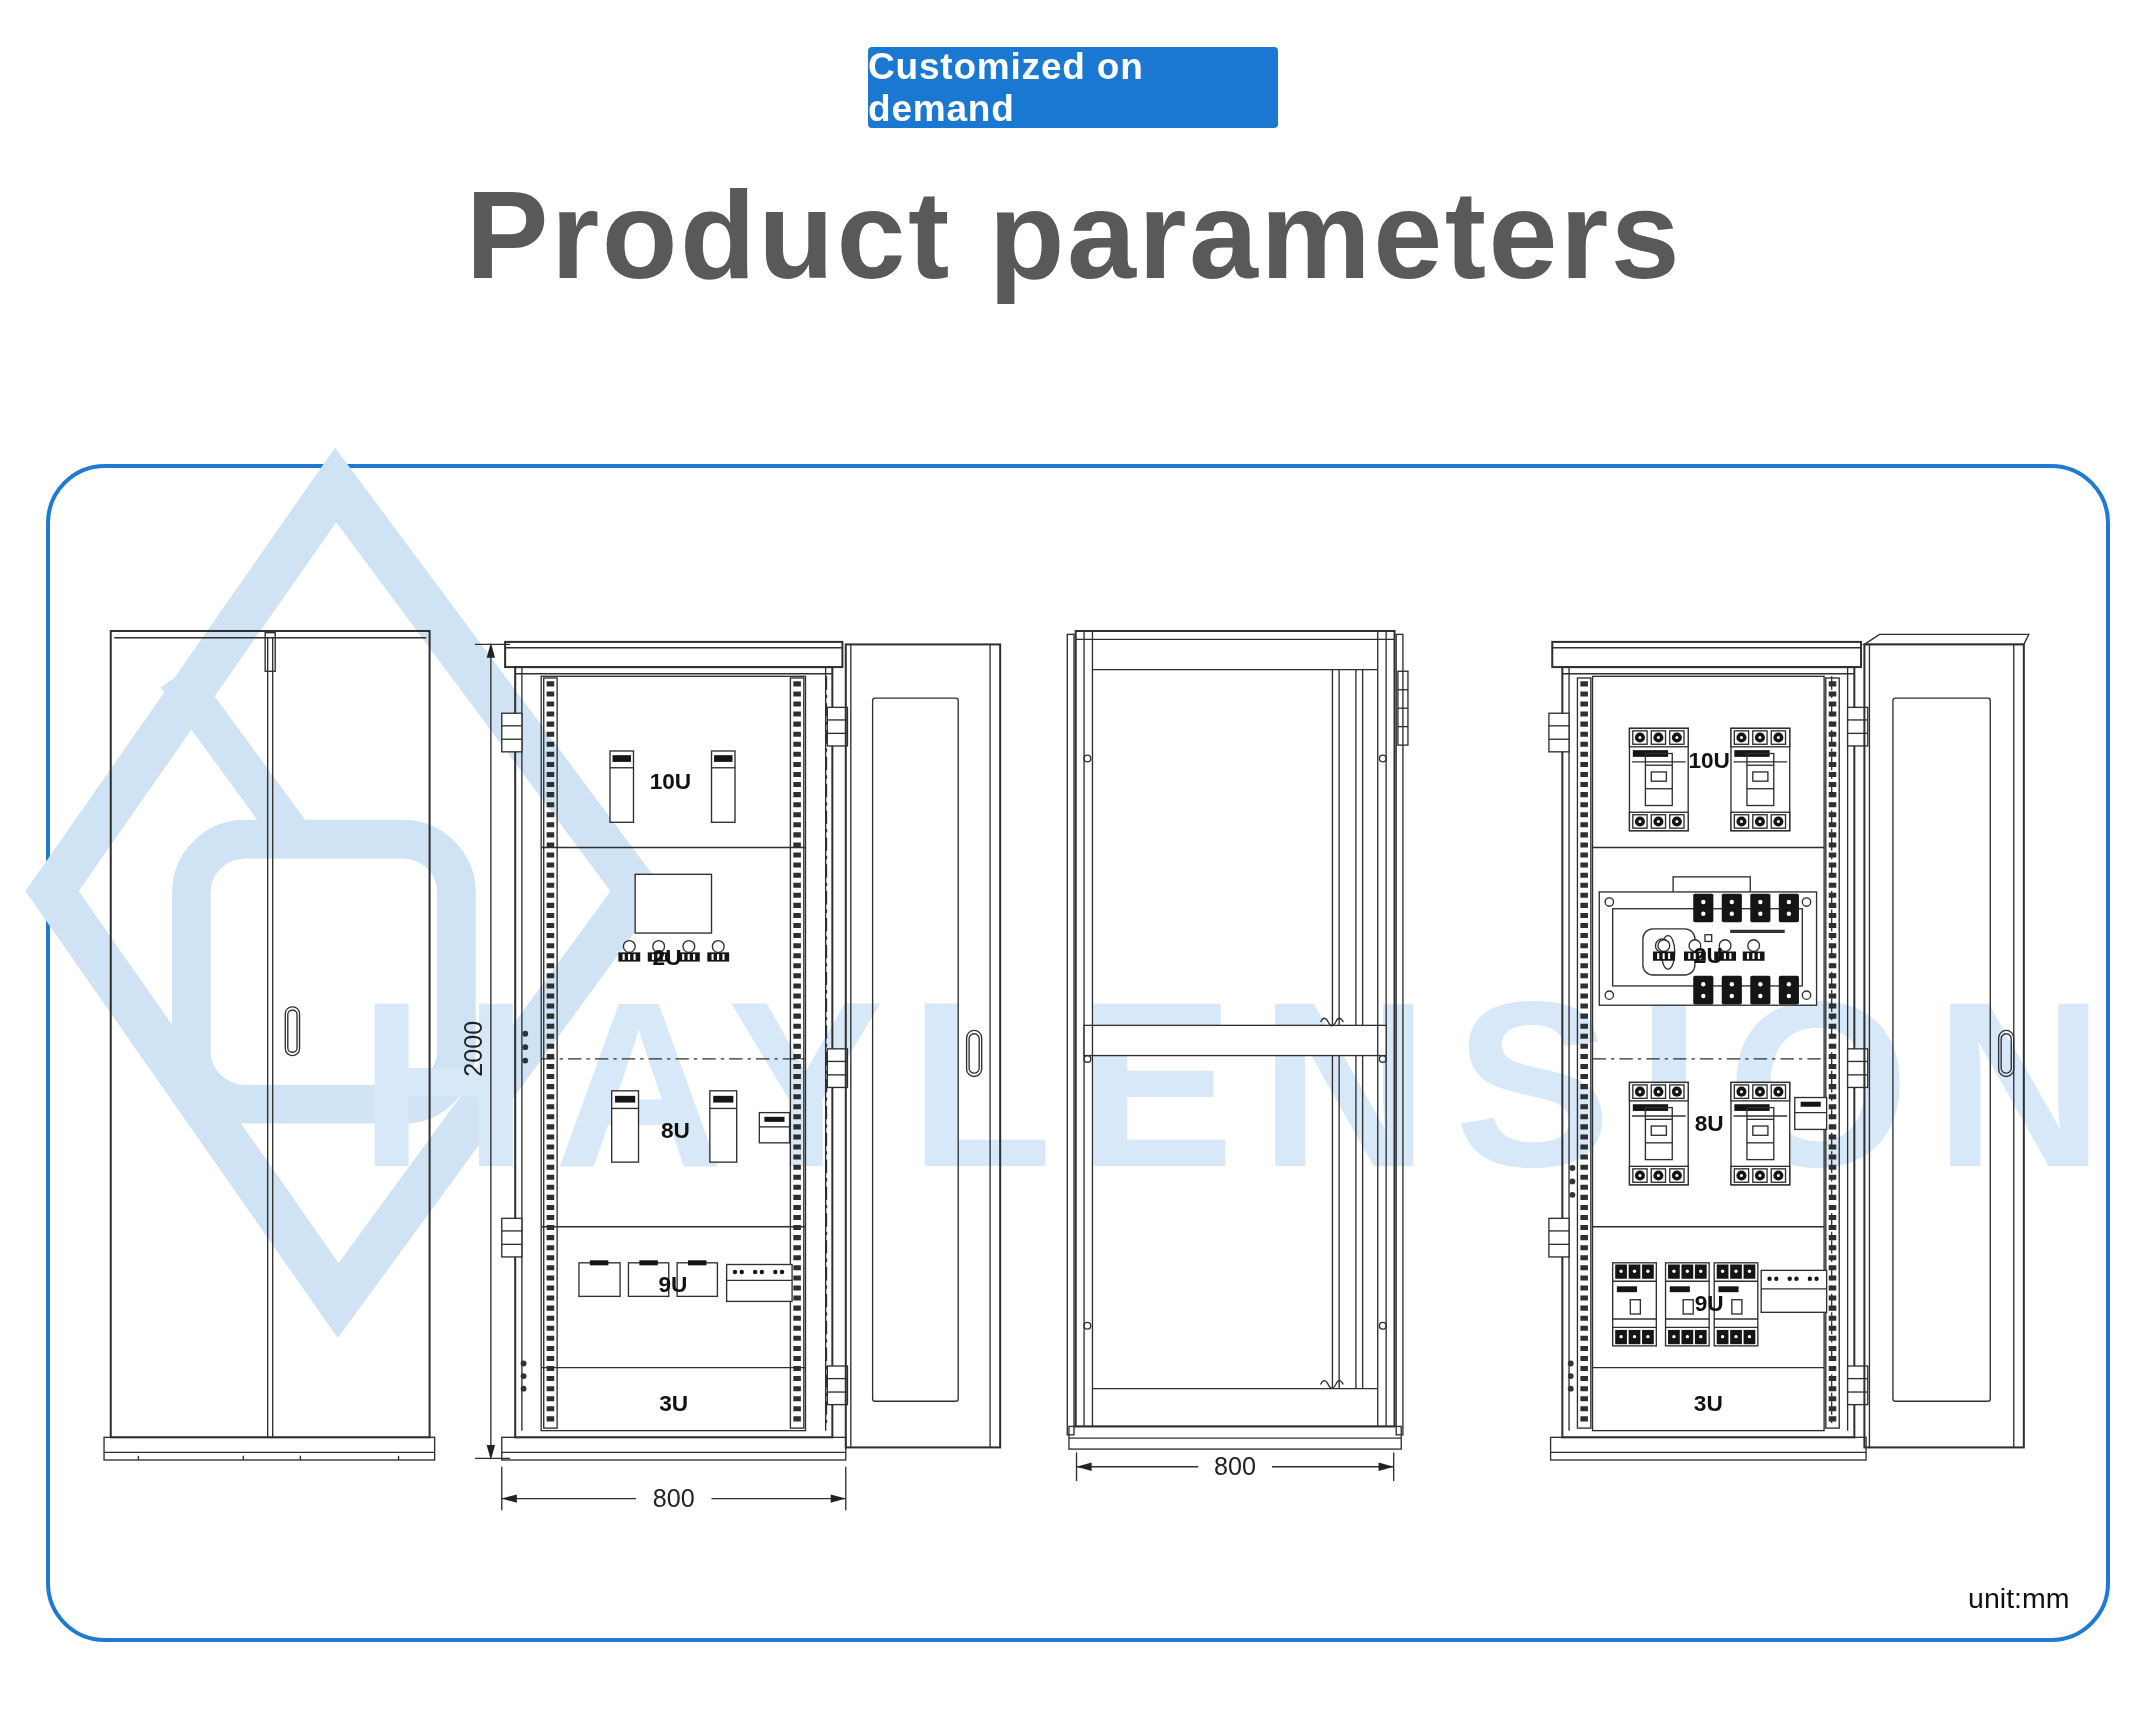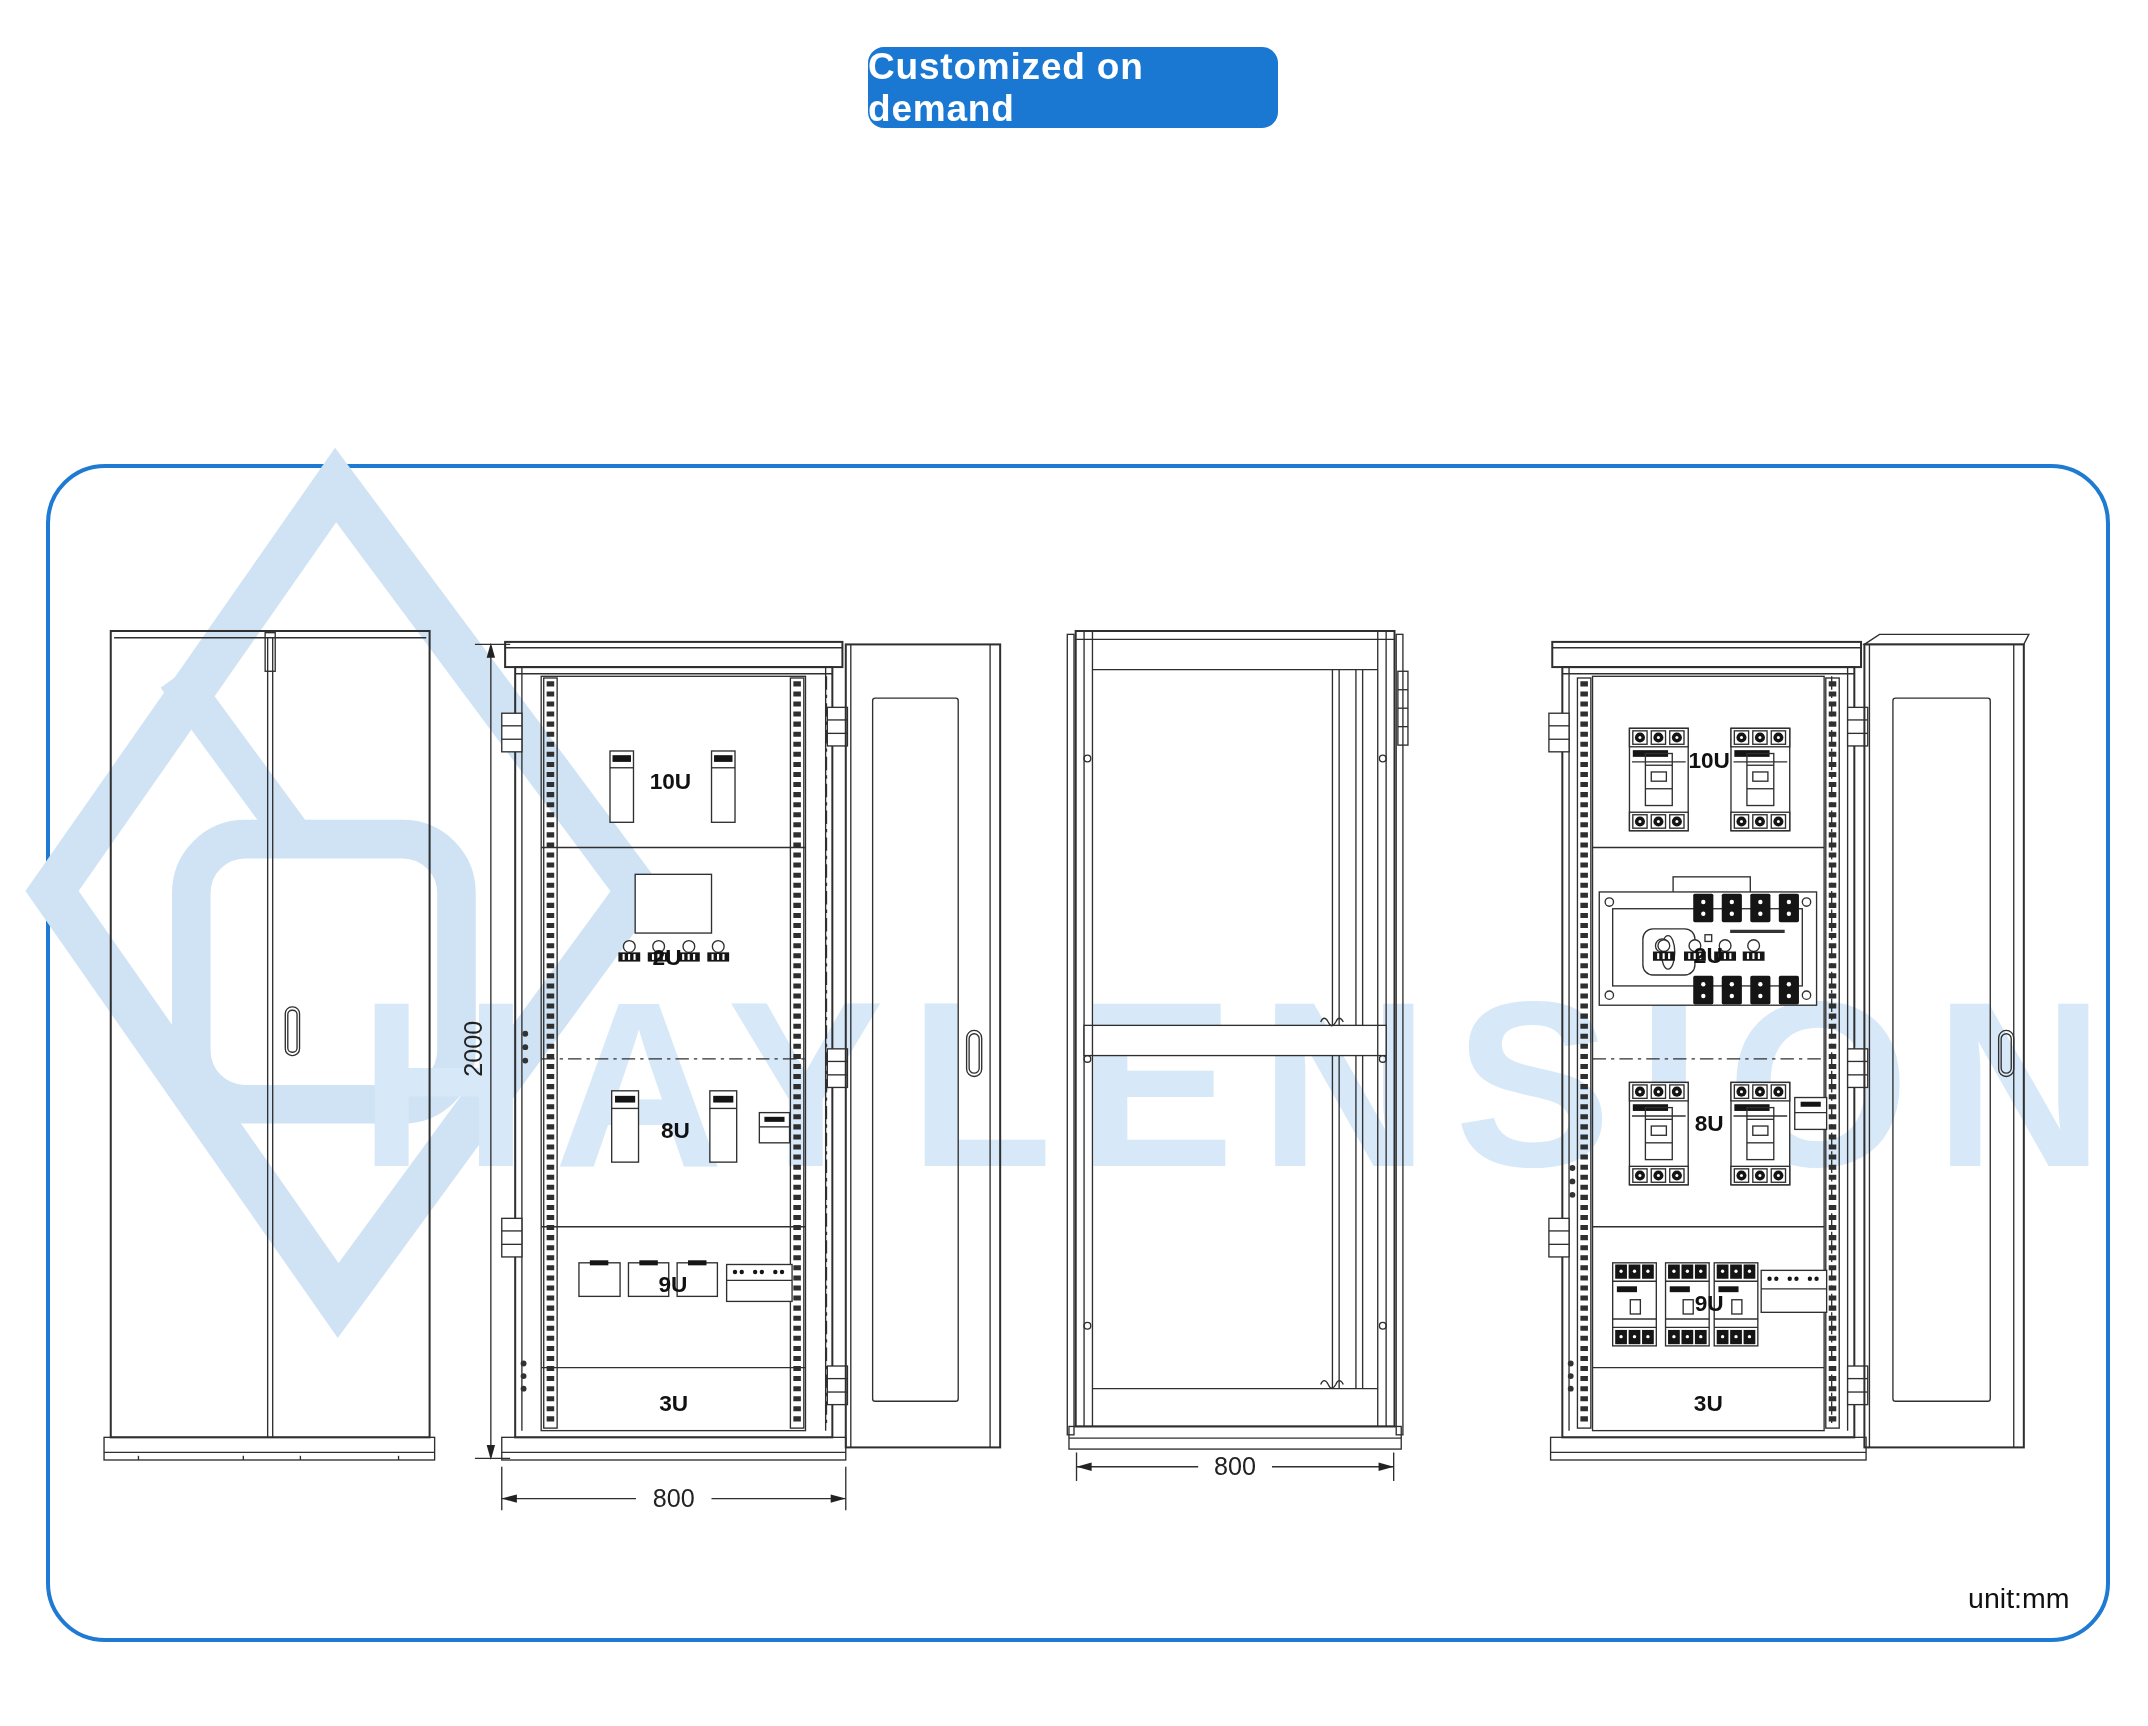--- a/index.html
+++ b/index.html
@@ -1,19 +1,19 @@
 <!DOCTYPE html>
 <html style="--accent: #1b78d2; --panel-border: #1e7ad3; --title: #58595b; --watermark: #d7e8f8; --wm-logo: #cfe3f5;font-size:13.4px"><head>
 <meta charset="utf-8">
 <style>
   html,body{margin:0;padding:0;background:#fff;}
   .page{position:relative;width:2148px;height:1726px;background:#fff;overflow:hidden;
         font-family:"Liberation Sans",sans-serif;}
   .badge{position:absolute;left:868px;top:47px;width:410px;height:81px;
-         background:var(--accent,#1b78d2);border-radius:16px;
+         background:var(--accent,#1b78d2);border-radius:4px;
          display:flex;align-items:center;justify-content:center;}
   .badge span{color:#fff;font-size:37px;font-weight:bold;letter-spacing:0.8px;}
   .title{position:absolute;left:0;top:164px;width:2148px;text-align:center;
          font-size:124px;font-weight:bold;color:var(--title,#58595b);letter-spacing:2.5px;}
   .panel{position:absolute;left:46px;top:464px;width:2056px;height:1170px;
          border:4.2px solid var(--panel-border,#1e7ad3);border-radius:59px;background:#fff;}
   svg.art{position:absolute;left:0;top:0;width:2148px;height:1726px;pointer-events:none;}
   .ln{stroke:#2f2f2f;stroke-width:1.6;fill:none;}
   .lnw{stroke:#2f2f2f;stroke-width:1.6;fill:#fff;}
   .thk{stroke-width:2.4;}
@@ -33,20 +33,21 @@
 </style>
 </head>
 <body>
 
 <div class="page">
 
   <div class="badge">
     <span>Customized on demand</span>
   </div>
 
+  <div class="title">Product parameters</div>
 
   <div class="panel"></div>
 
   <svg class="art" viewBox="0 0 2560 2057">
     <defs>
       <g id="mccb">
         <rect x="0" y="0" width="70" height="122" class="lnw"></rect>
         <rect x="0" y="0" width="70" height="22" class="lnw"></rect>
         <rect x="4" y="3" width="17" height="16" class="lnw"></rect>
           <circle cx="12.5" cy="11" r="6" class="blk"></circle>

